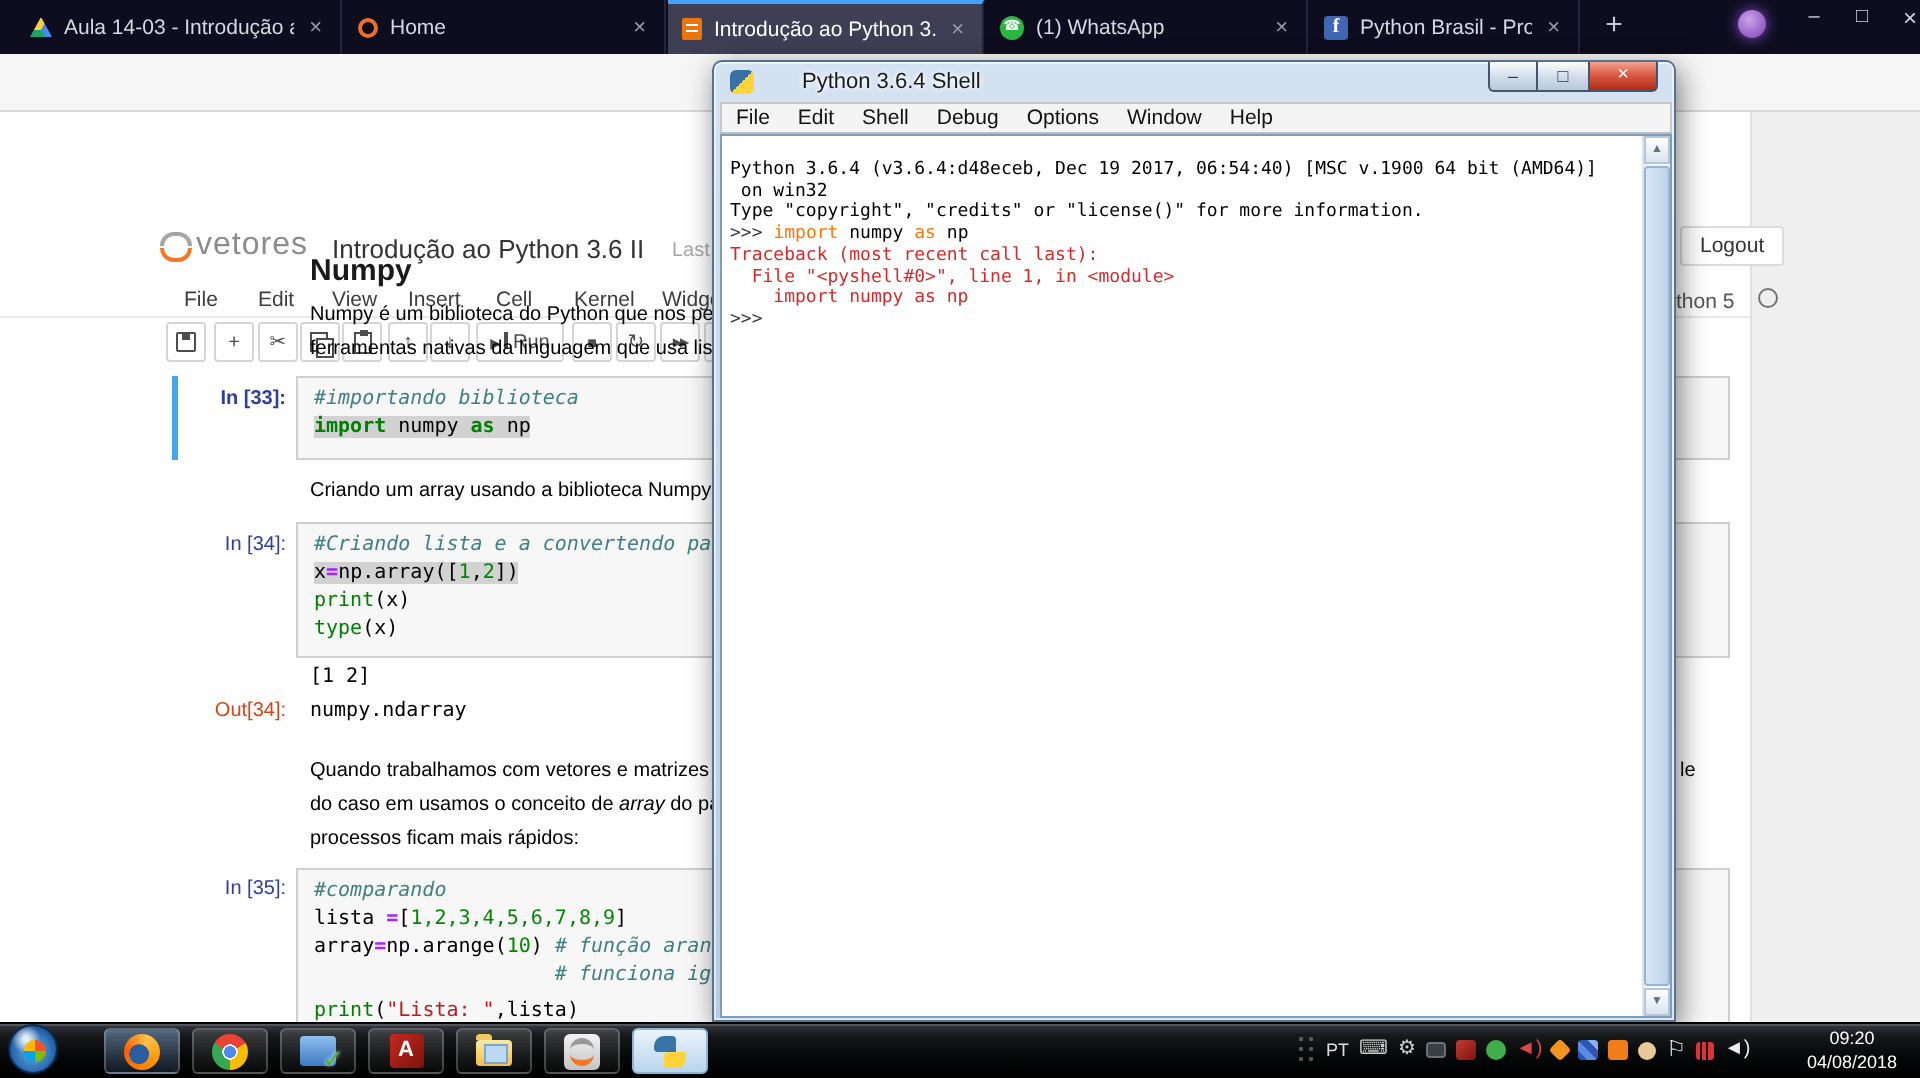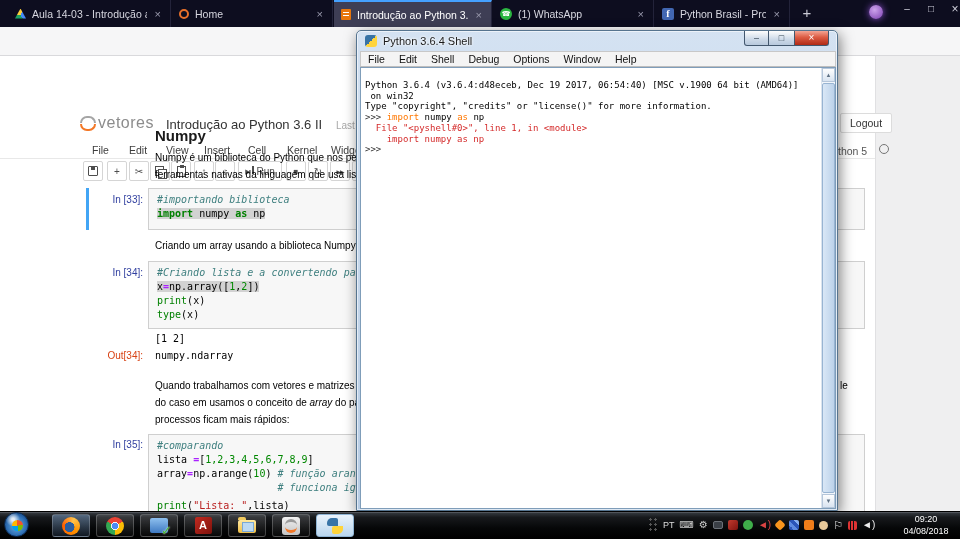--- a/index.html
+++ b/index.html
@@ -105,21 +105,21 @@
   .cm-op{color:#aa22ff;font-weight:bold;}
   .cm-str{color:#ba2121;}
   .seltext{background:#d2d2d2;}
   .mdp{line-height:17px;color:#000;}
 
   
   .shellwin{position:absolute;left:356px;top:30px;width:482px;height:481px;
     background:linear-gradient(#d4e2f2,#b7cce4);border:1px solid #56748f;
     border-radius:5px 5px 0 0;box-shadow:2px 4px 14px rgba(0,0,0,.5),inset 0 0 0 1px rgba(255,255,255,.55);}
   .sh-titlebar{position:absolute;left:0;top:0;width:100%;height:20px;display:flex;
-    align-items:center;padding:0 8px;gap:6px;}
+    align-items:center;padding:0 8px;gap:24px;}
   .sh-title{font-size:11px;color:#1a1a1a;text-shadow:0 0 3px #fff,0 0 3px #fff;}
   .sh-pyico{width:12px;height:12px;border-radius:3px;
     background:linear-gradient(135deg,#3772a4 50%,#ffd43b 50%);}
   .sh-btns{position:absolute;right:8px;top:0;display:flex;}
   .sh-btn{height:15px;border:1px solid #42576e;border-top:none;text-align:center;
     font-size:9px;line-height:14px;color:#30404f;background:linear-gradient(#fdfdfd,#ccd9e8 60%,#b8c9dd);}
   .sh-btn.min{width:25px;border-radius:0 0 0 3px;}
   .sh-btn.max{width:25px;border-left:none;border-right:none;}
   .sh-btn.close{width:35px;border-radius:0 0 3px 0;color:#fff;
     background:linear-gradient(#f3a493,#dc5b43 45%,#b02a16);font-size:10px;}
@@ -294,21 +294,21 @@
         <span>Co</span>
       </div>
 
     <div class="nbtext nb-h" style="left:155px;top:71px;">Numpy</div>
     <div class="nbtext mdp" style="left:155px;top:93px;">
       <div>Numpy é um biblioteca do Python que nos per</div>
       <div>ferramentas nativas da linguagem que usa list</div>
     </div>
 
     <div class="sel-bar" style="top:132px;height:42px;"></div>
-    <div class="prompt-in" style="top:137px;">In [33]:</div>
+    <div class="prompt-in" style="top:137px;font-weight:bold;">In [33]:</div>
     <div class="cellbox" style="top:132px;height:42px;">
       <div class="codeline"><span class="cm-comment">#importando biblioteca</span></div>
       <div class="codeline"><span class="seltext"><span class="cm-kw">import</span><span> numpy </span><span class="cm-kw">as</span><span> np</span></span></div>
     </div>
 
     <div class="nbtext mdp" style="left:155px;top:181px;text-align:right;">Criando um array usando a biblioteca Numpy</div>
 
     <div class="prompt-in" style="top:210px;">In [34]:</div>
     <div class="cellbox" style="top:205px;height:68px;">
       <div class="codeline"><span class="cm-comment">#Criando lista e a convertendo para</span></div>
@@ -356,20 +356,21 @@
       <span class="sh-menu-item">Options</span>
       <span class="sh-menu-item">Window</span>
       <span class="sh-menu-item">Help</span>
     </div>
     <div class="sh-text">
       <div class="sh-lines">
         <div class="sh-line">Python 3.6.4 (v3.6.4:d48eceb, Dec 19 2017, 06:54:40) [MSC v.1900 64 bit (AMD64)]</div>
         <div class="sh-line"> on win32</div>
         <div class="sh-line">Type "copyright", "credits" or "license()" for more information.</div>
         <div class="sh-line"><span style="color:#333;">&gt;&gt;&gt; </span><span class="sh-k">import</span><span> numpy </span><span class="sh-k">as</span><span> np</span></div>
+        <div class="sh-line sh-err">Traceback (most recent call last):</div>
         <div class="sh-line sh-err">  File "&lt;pyshell#0&gt;", line 1, in &lt;module&gt;</div>
         <div class="sh-line sh-err">    import numpy as np</div>
         <div class="sh-line" style="color:#333;">&gt;&gt;&gt;</div>
       </div>
       <div class="sh-scroll">
         <div class="arr" style="top:0;">▲</div>
         <div class="thumb"></div>
         <div class="arr" style="bottom:0;">▼</div>
       </div>
     </div>

